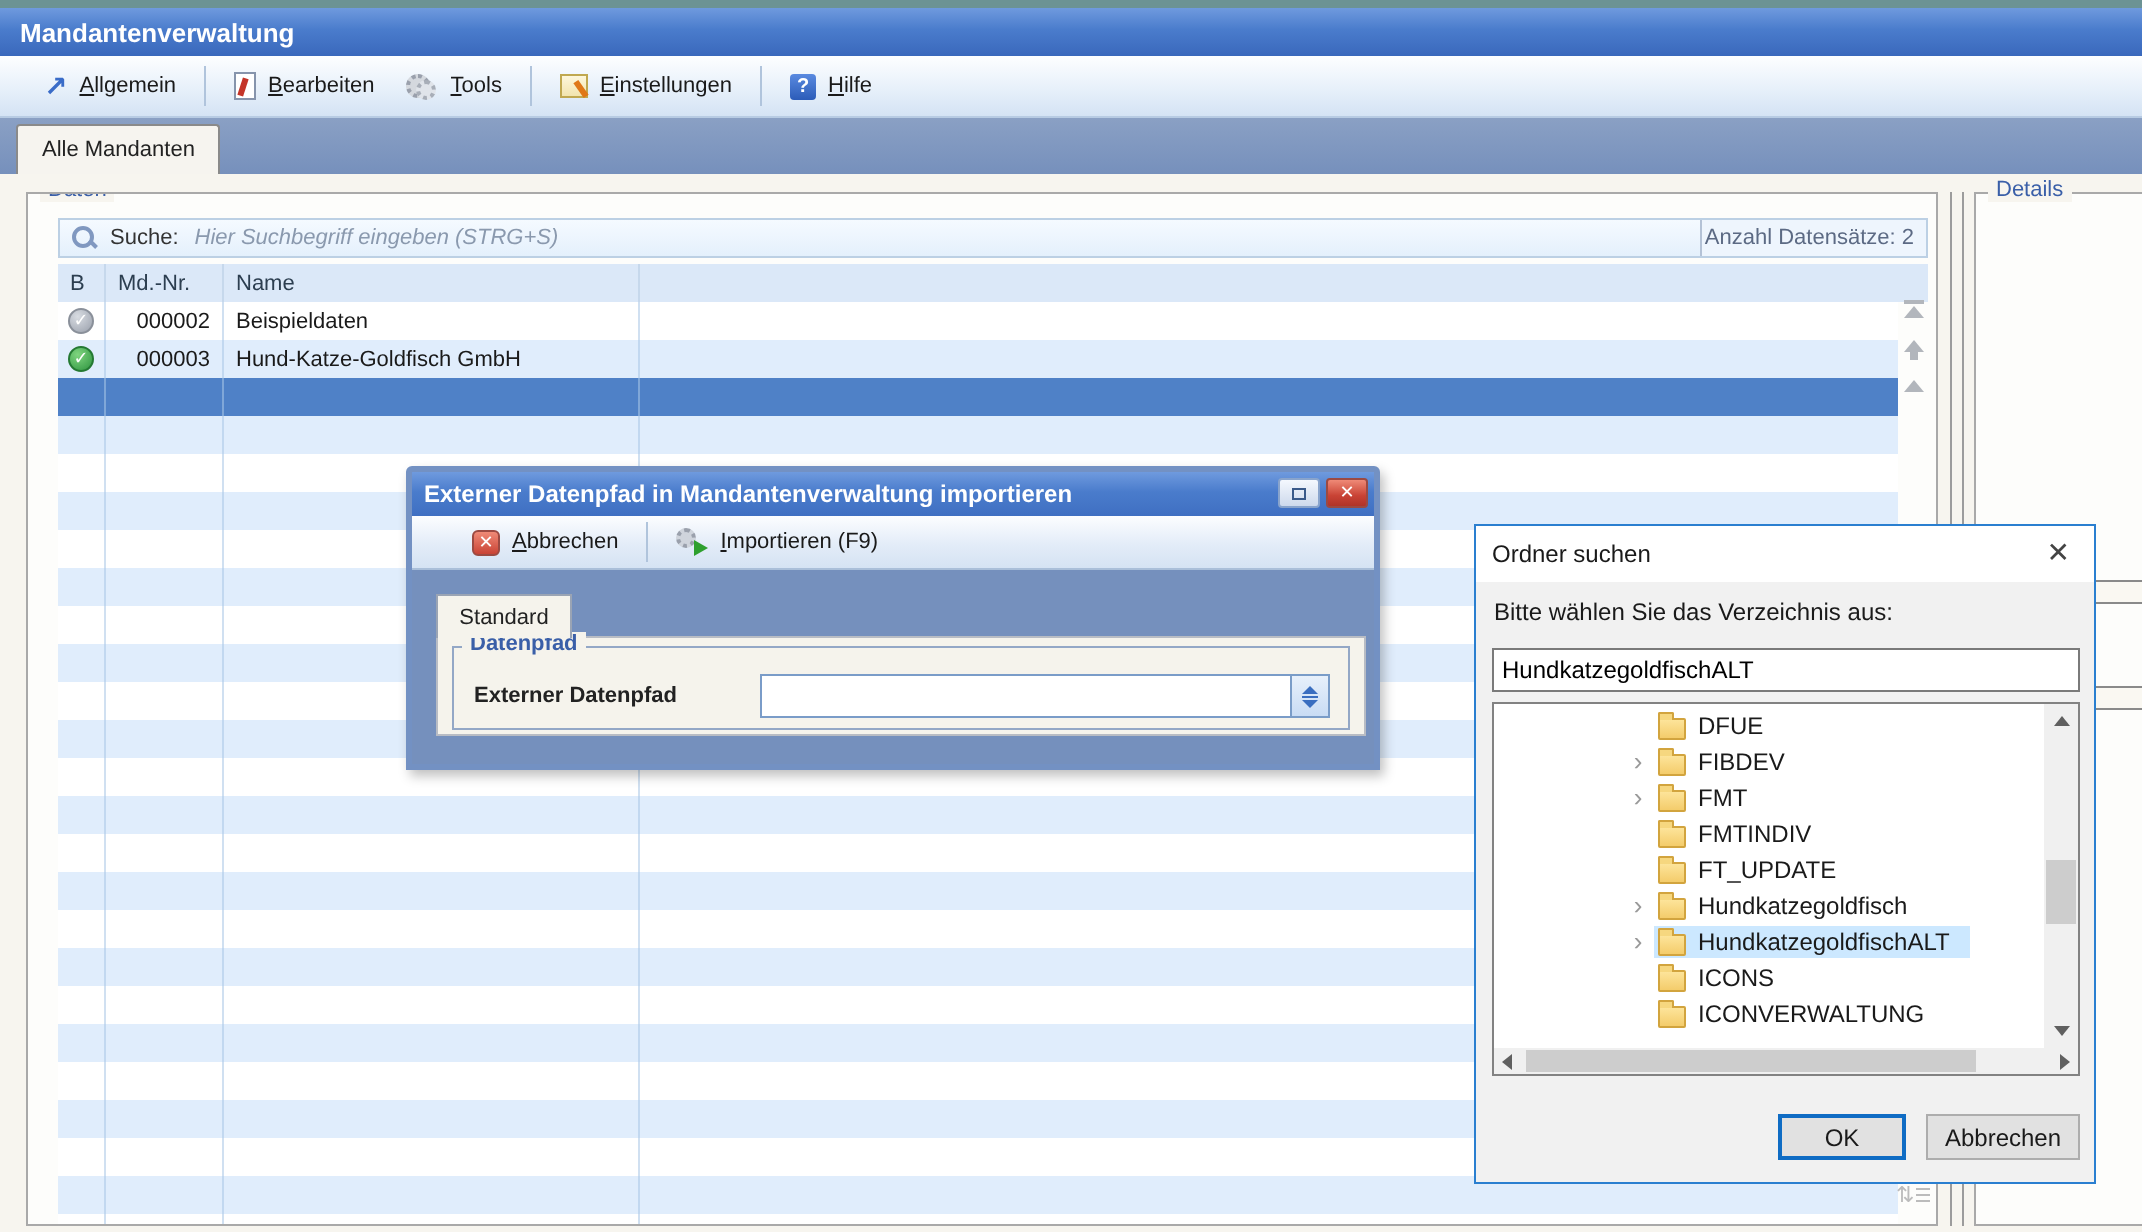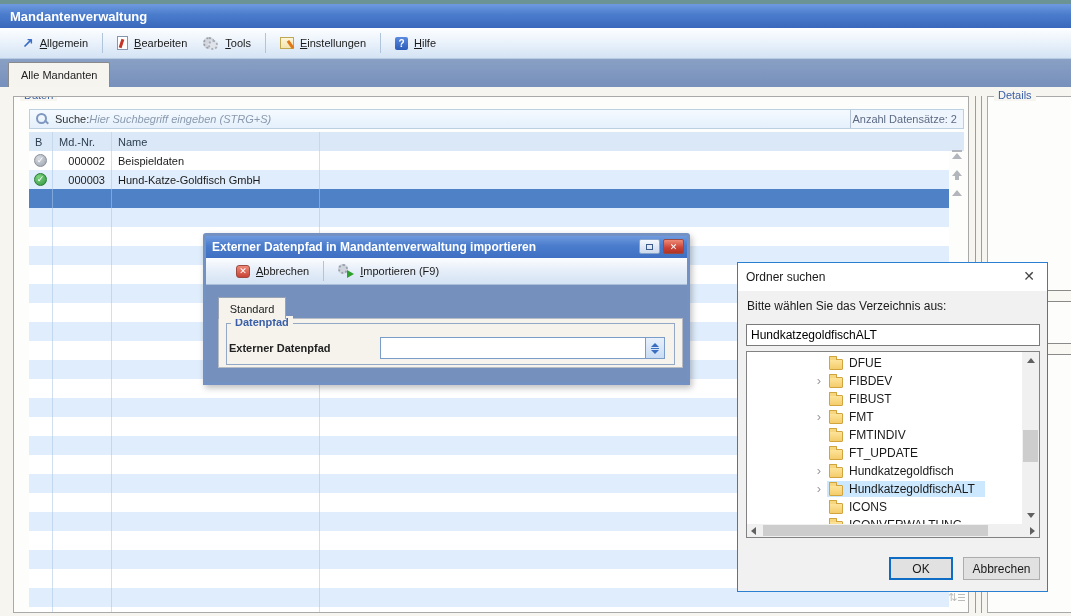--- a/index.html
+++ b/index.html
@@ -33,21 +33,21 @@
     border-top:1px solid #8a8a8a; border-bottom:1px solid #8a8a8a; }
 
   
   .searchbar { position:absolute; left:15px; top:12px; width:935px; height:20px;
     background:linear-gradient(#f5faff,#e4f0fc); border:1px solid #bcd0e4; display:flex; align-items:center; }
   .search-glass { position:relative; width:14px; height:14px; margin:0 6px 0 5px; }
   .search-glass::before { content:""; position:absolute; left:1px; top:1px; width:7px; height:7px;
     border:2px solid #8098c0; border-radius:50%; }
   .search-glass::after { content:""; position:absolute; left:9px; top:9px; width:5px; height:2px;
     background:#8098c0; transform:rotate(45deg); }
-  .search-label { color:#333; }
+  .search-label { color:#333; margin-right:8px; }
   .search-input { flex:1; border:none; background:transparent; outline:none; font:inherit; font-style:italic; color:#333; }
   .search-input::placeholder { color:#8a99ae; font-style:italic; }
   .count-box { height:100%; width:113px; background:#eef5fd; border-left:1px solid #b4c2d6;
     color:#5c6a84; display:flex; align-items:center; justify-content:flex-end; padding-right:6px; }
 
   
   .grid-header { position:absolute; left:15px; top:35px; width:935px; height:19px; background:#dbe8f8;
     display:grid; grid-template-columns:24px 59px 208px 1fr; align-items:center; color:#2c3e50; }
   .grid-header > div { height:100%; display:flex; align-items:center; padding-left:6px;
     border-right:1px solid #c6d8ec; }
@@ -103,21 +103,21 @@
     border-radius:50%; background:#cfd4dc; }
   .ic-gear-import .play { position:absolute; right:0; bottom:0; width:0; height:0;
     border-top:4px solid transparent; border-bottom:4px solid transparent; border-left:7px solid #2ea02e; }
   .idlg-body { position:relative; height:97px; }
   .idlg-tab { position:absolute; left:12px; top:12px; width:68px; height:22px; background:#f5f3ec;
     border:1px solid #9aa4b4; border-bottom:none; display:flex; align-items:center; justify-content:center; z-index:2; color:#222; }
   .idlg-panel { position:absolute; left:12px; top:33px; width:465px; height:50px; background:#f5f3ec;
     border:1px solid #b8bcc4; }
   .dp-group { position:absolute; left:7px; top:4px; width:449px; height:42px; border:1px solid #93a7c6;font-weight:bold; }
   .dp-group .group-label { background:#f5f3ec; top:-8px; left:4px; }
-  .dp-label { position:absolute; left:2px; top:18px; color:#222; }
+  .dp-label { position:absolute; left:10px; top:18px; color:#222; }
   .dp-input { position:absolute; left:153px; top:13px; width:285px; height:22px; border:1px solid #7a9cc8;
     background:#fff; display:flex; }
   .dp-input input { flex:1; border:none; outline:none; font:inherit; padding:0 3px; }
   .spinner { width:19px; background:linear-gradient(#e7f0fb,#c9dcf4); border-left:1px solid #7a9cc8;
     display:flex; flex-direction:column; align-items:center; justify-content:center; gap:1px; }
   .sp-up { width:0; height:0; border-left:4px solid transparent; border-right:4px solid transparent; border-bottom:4px solid #3a6ec0; }
   .sp-dn { width:0; height:0; border-left:4px solid transparent; border-right:4px solid transparent; border-top:4px solid #3a6ec0; }
   .sp-mid { width:8px; height:1px; background:#3a6ec0; }
 
   
@@ -482,27 +482,20 @@
             </span>
           </div>
           <div class="trow">
             <span class="chev">›</span>
             <span class="sel-wrap">
               <span class="folder"></span>
               <span>FIBDEV</span>
             </span>
           </div>
           <div class="trow">
-            <span class="chev"></span>
-            <span class="sel-wrap">
-              <span class="folder"></span>
-              <span>FIBUST</span>
-            </span>
-          </div>
-          <div class="trow">
             <span class="chev">›</span>
             <span class="sel-wrap">
               <span class="folder"></span>
               <span>FMT</span>
             </span>
           </div>
           <div class="trow">
             <span class="chev"></span>
             <span class="sel-wrap">
               <span class="folder"></span>

